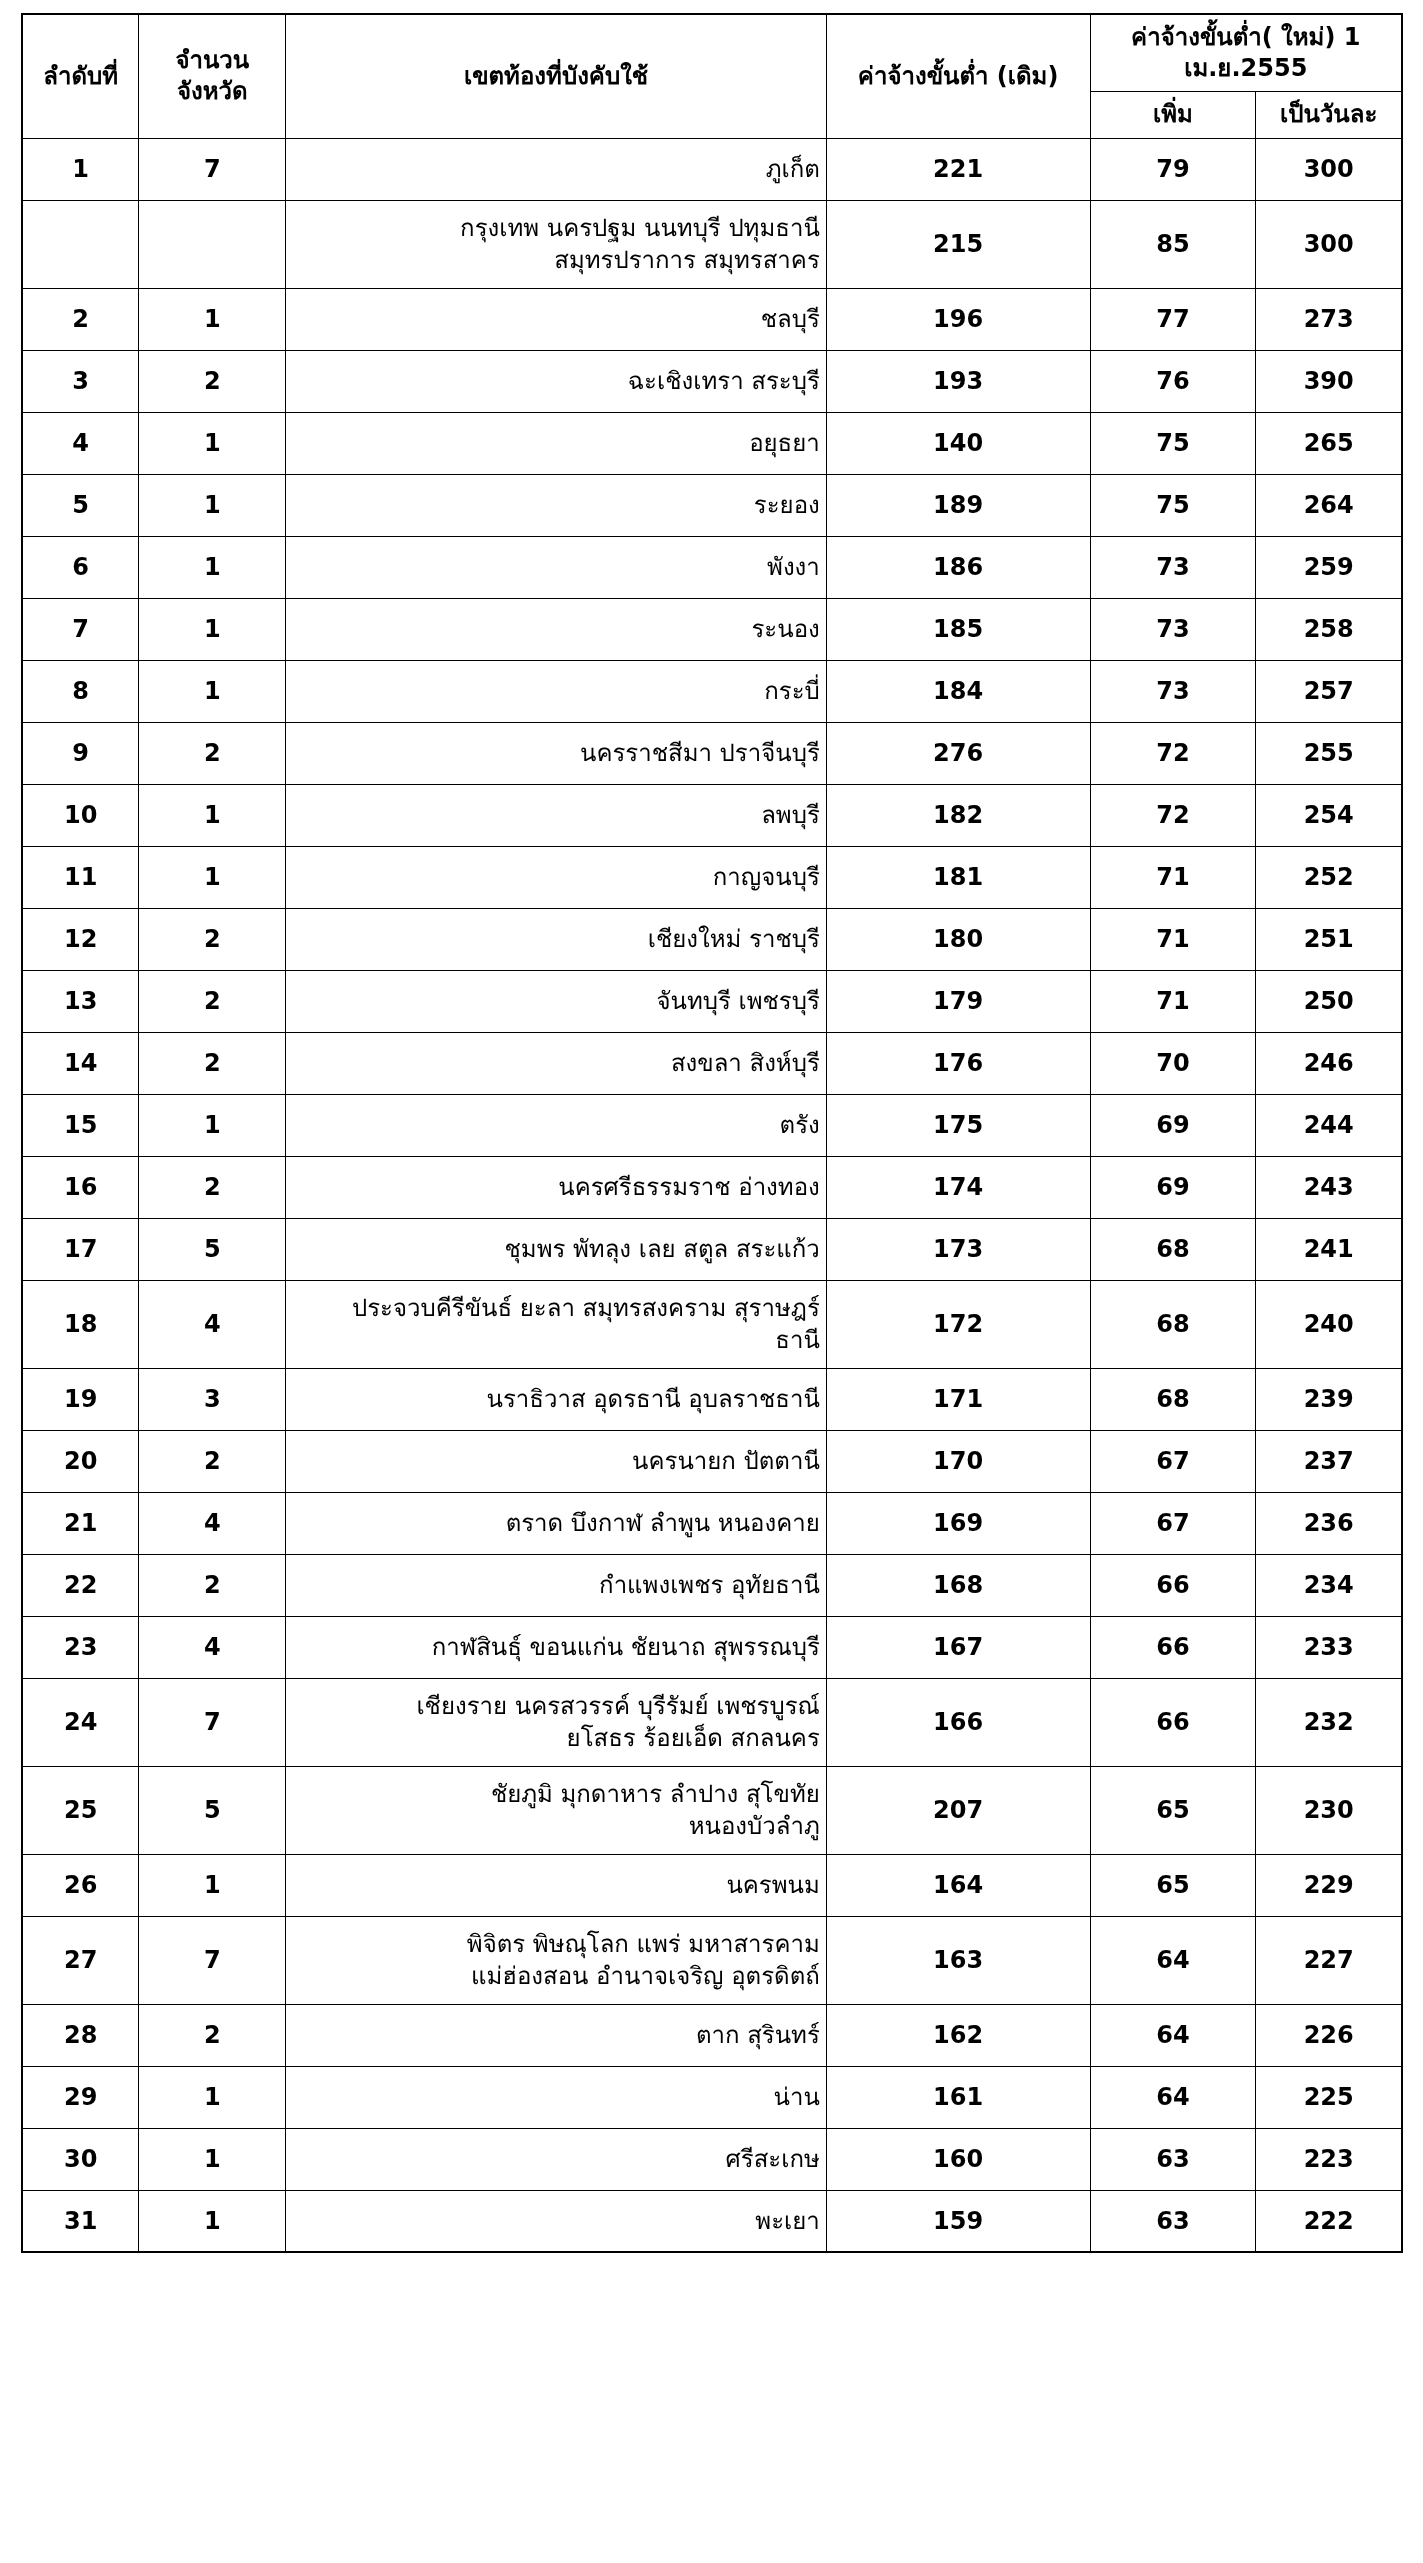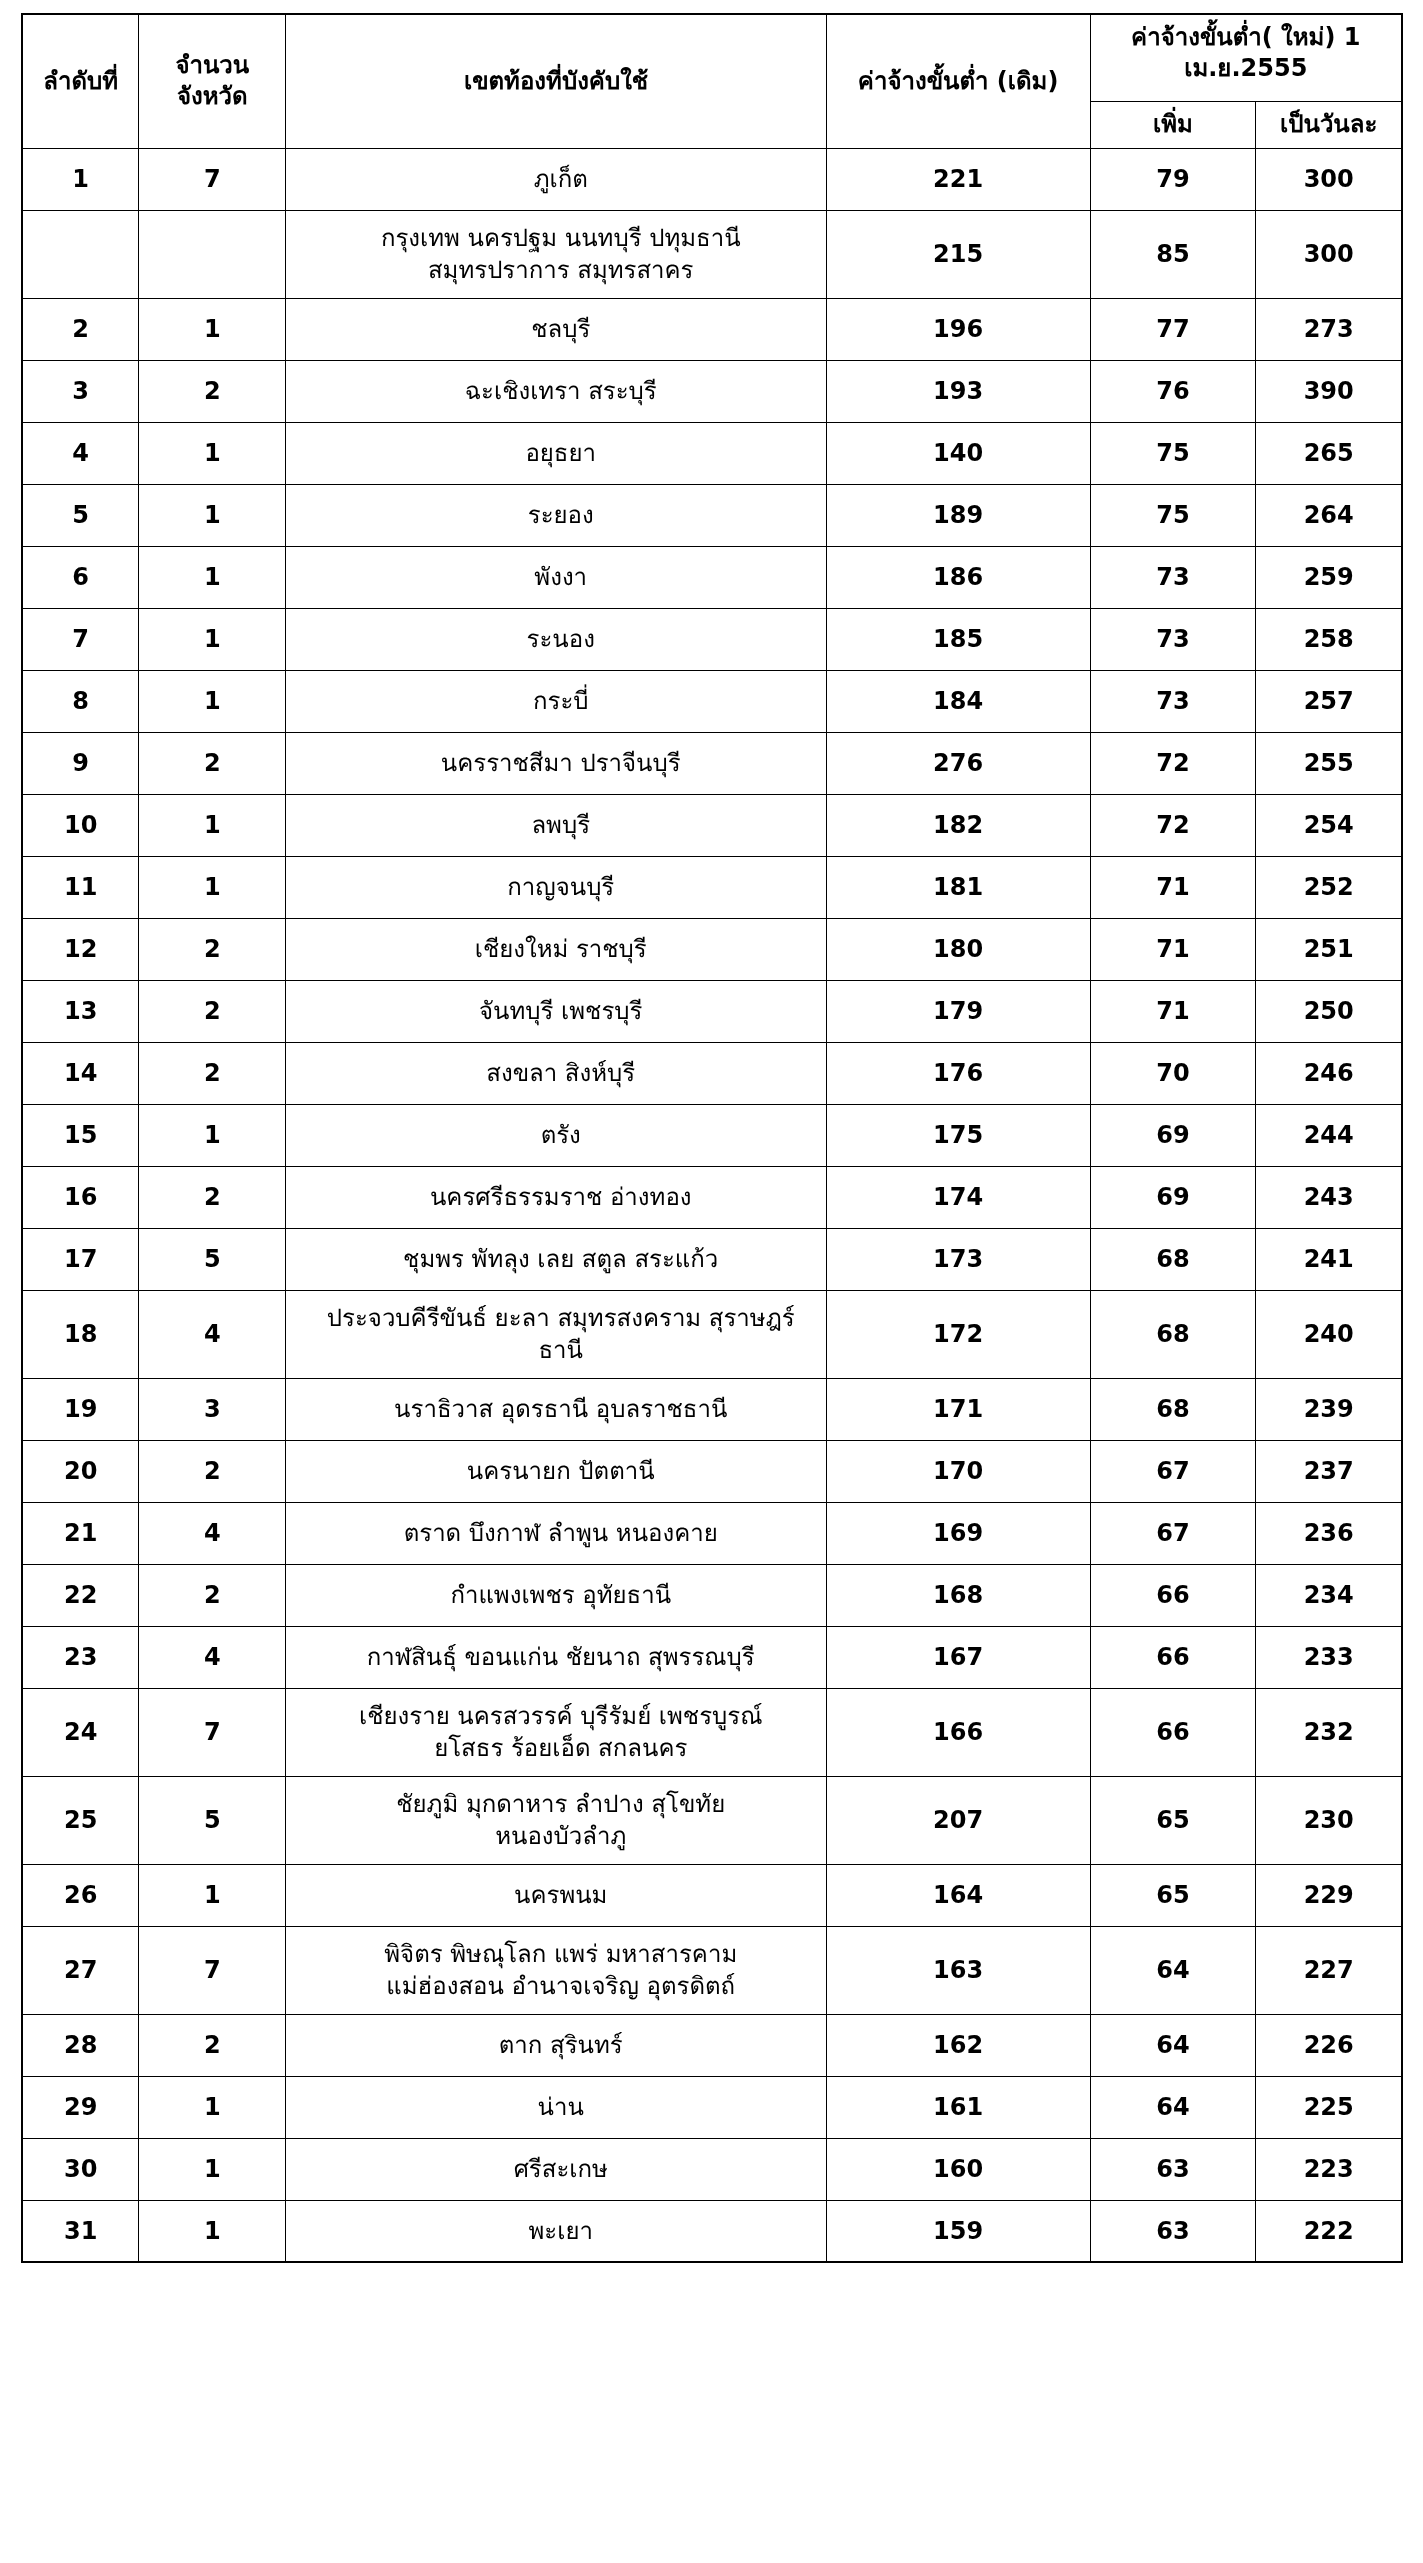--- a/index.html
+++ b/index.html
@@ -41,38 +41,38 @@
   col.c-new     { width: 140px; }
 
   thead th {
     font-weight: bold;
     font-size: 24px;
     line-height: 1.30;
     padding: 5.9px 3.5px;
   }
   thead th.head-span {
     padding-top: 7px;
-    padding-bottom: 17px;
+    padding-bottom: 7px;
   }
   thead th.sub {
     font-size: 24px;
     padding: 7px 2.4px;
   }
   tbody td {
     font-size: 24px;
     line-height: 1.34;
     height: 62px;
     padding: 5.9px 3.5px;
   }
   tbody td.no,
   tbody td.count {
     font-weight: bold;
   }
   tbody td.area {
-    text-align: center;
+    text-align: right;
     padding-left: 15.3px;
     padding-right: 5.9px;
   }
   tbody td.num {
     font-weight: bold;
   }
   .area-line {
     display: block;
   }
   .two-line td { height: 88px; }

